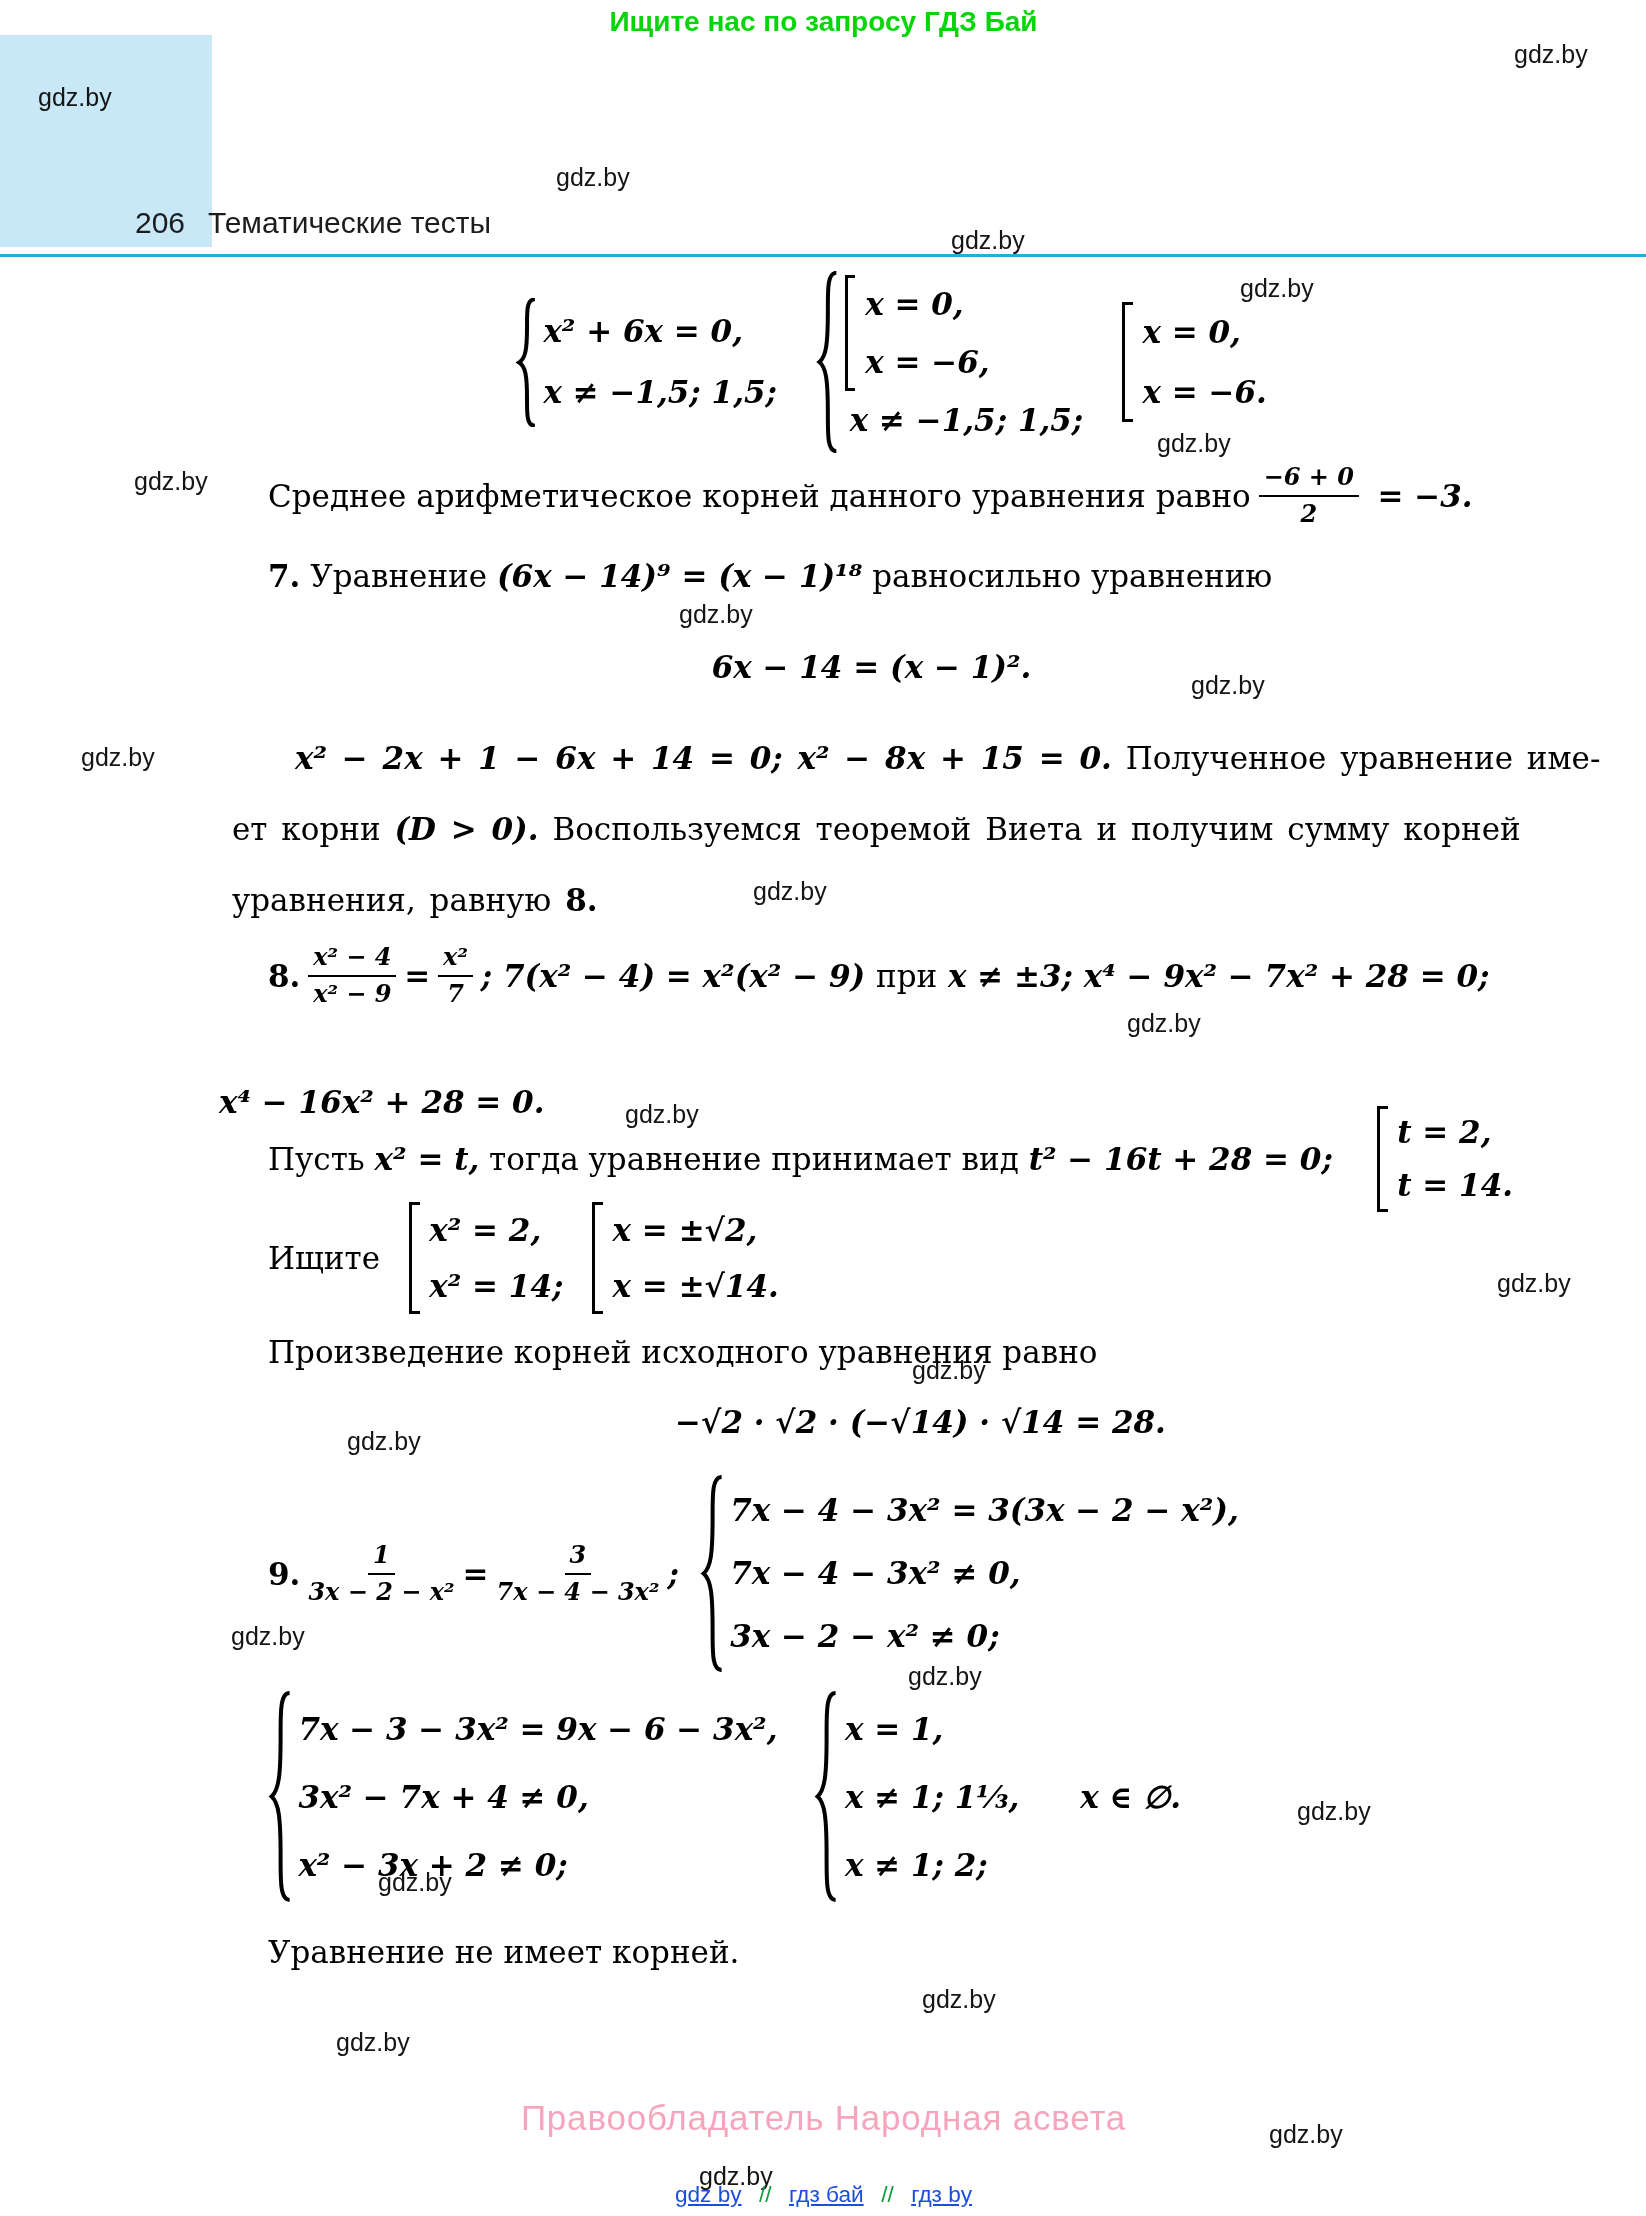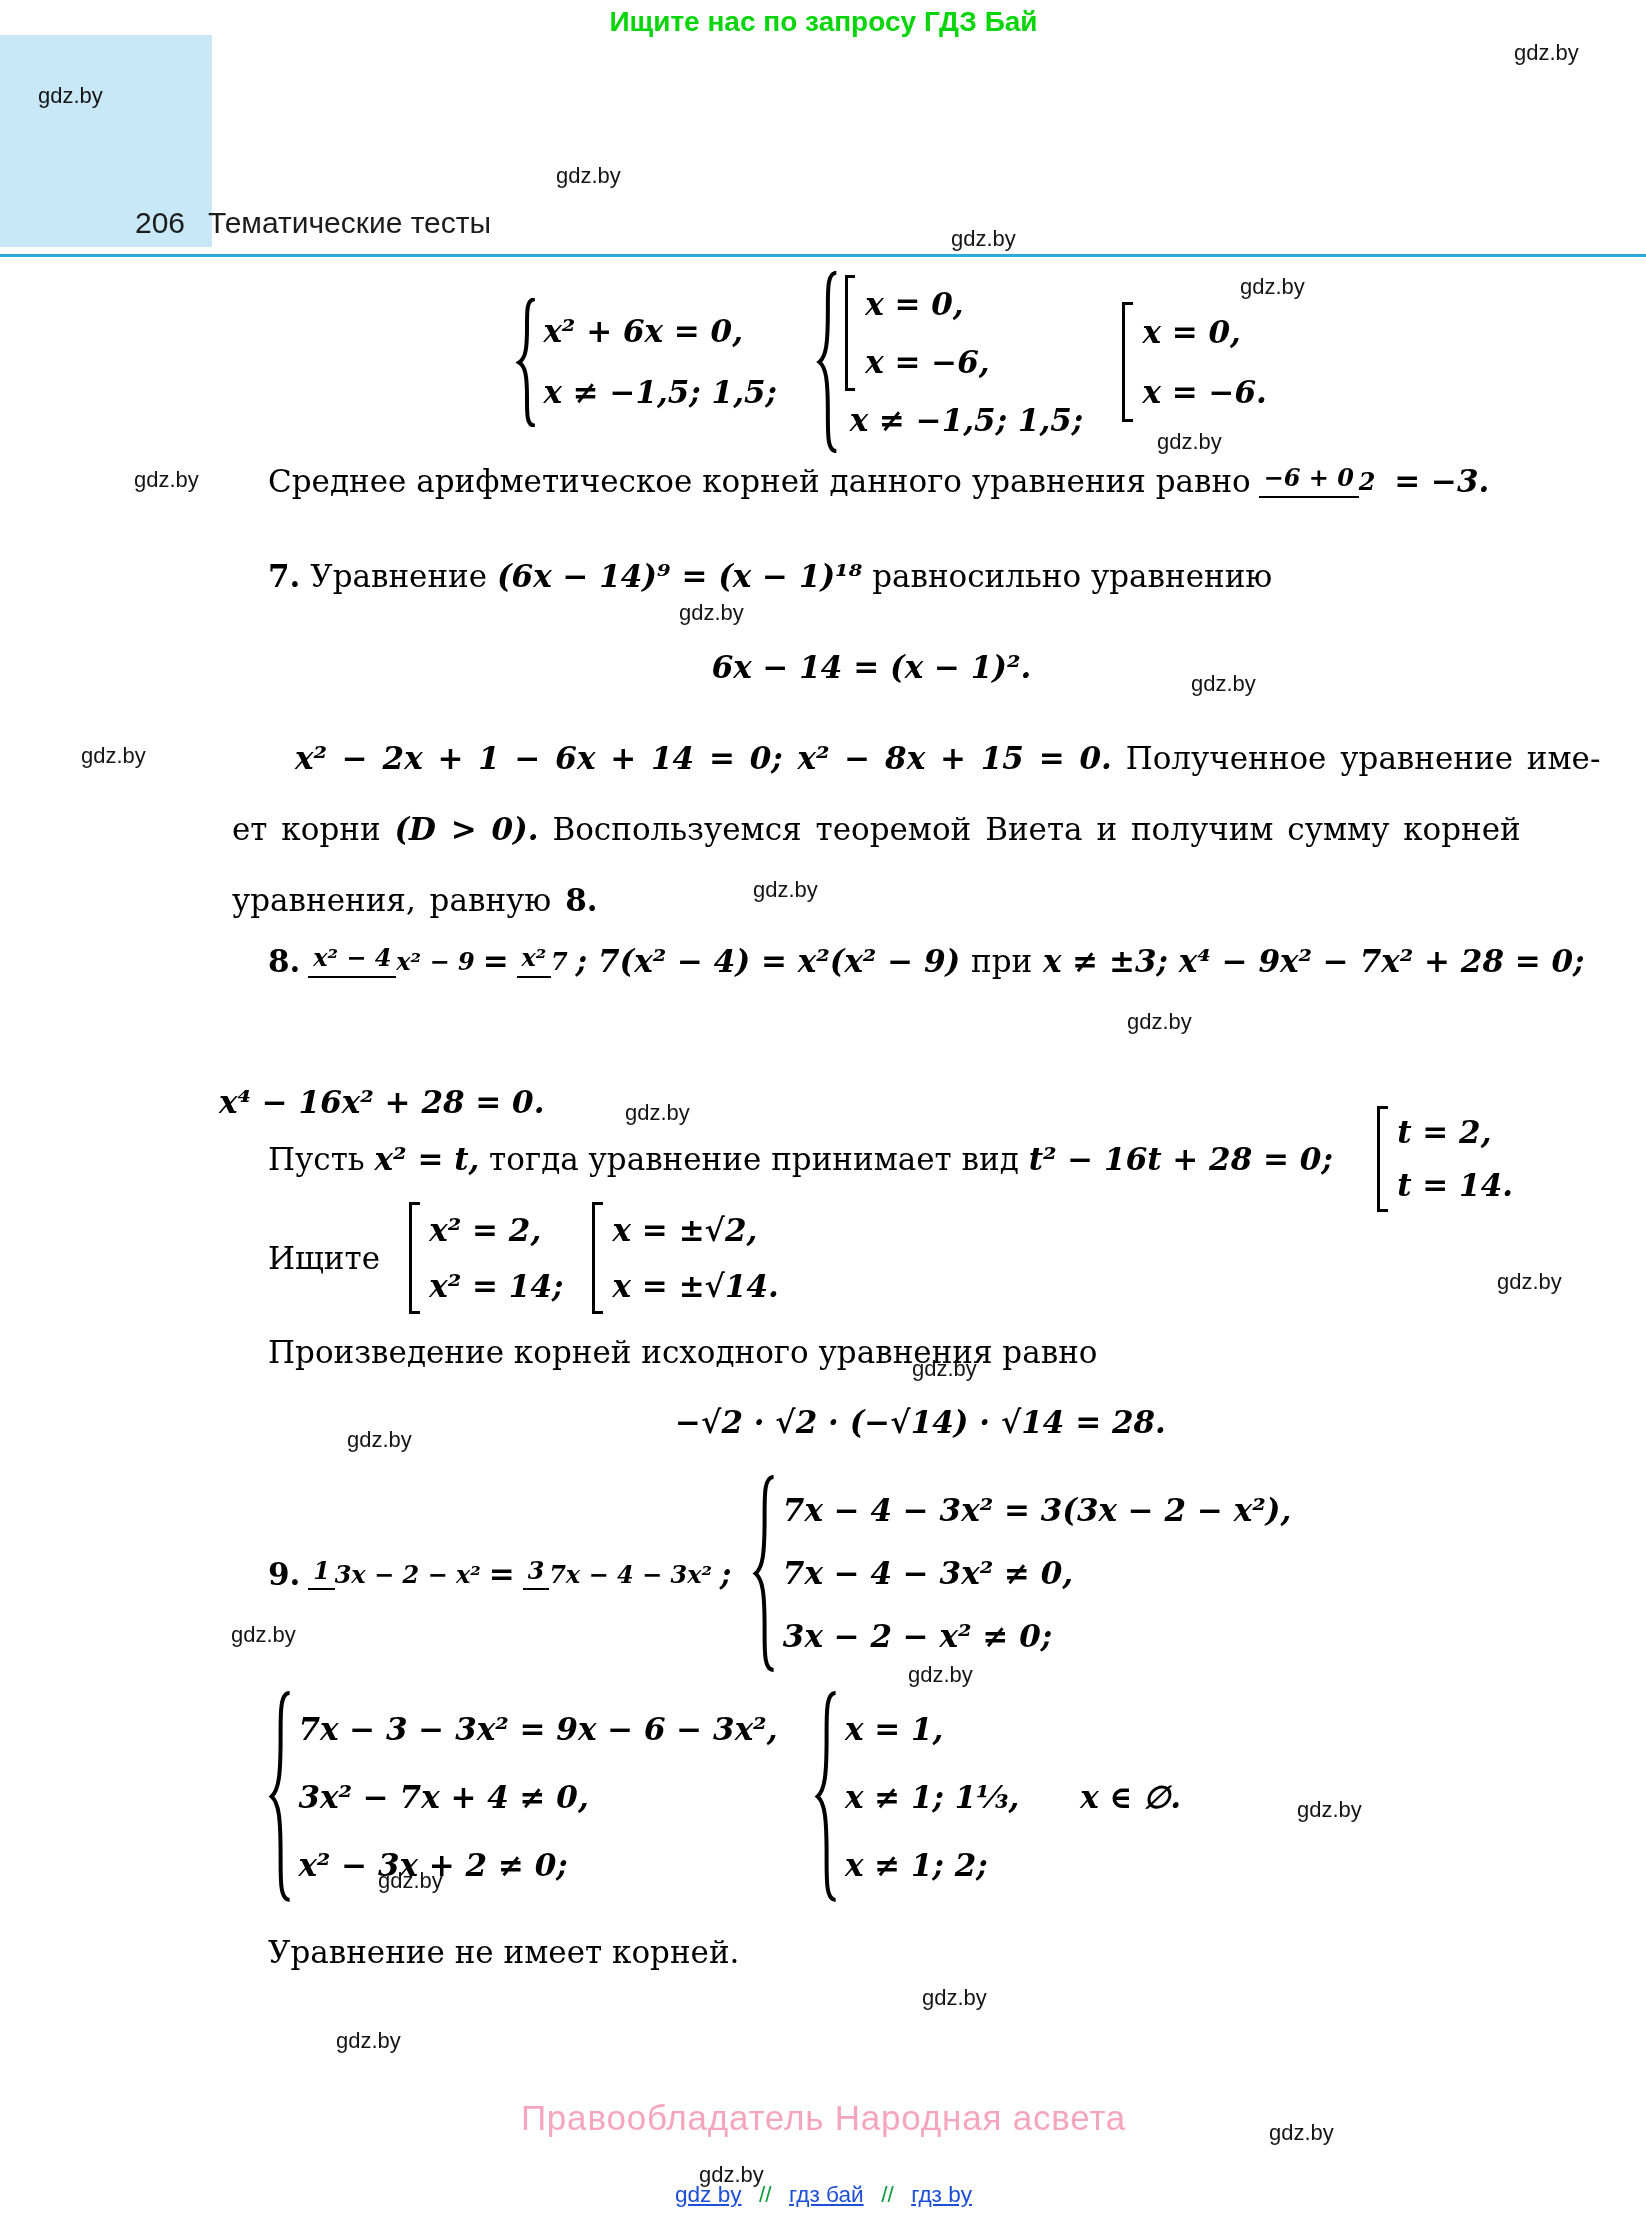--- a/index.html
+++ b/index.html
@@ -13,40 +13,40 @@
   .banner {
     position: absolute; top: 6.4px; left: 0; width: 100%;
     text-align: center; font-family: "Liberation Sans", sans-serif;
     font-size: 28px; font-weight: bold; color: #06d50a;
   }
   
   .bluebox { position: absolute; left: 0; top: 35px; width: 212px; height: 212px; background: #c8e8f7; }
   
   .wm {
     position: absolute; font-family: "Liberation Sans", sans-serif;
-    font-size: 22px; color: #151515; white-space: nowrap;
+    font-size: 25px; color: #151515; white-space: nowrap;
   }
   
   .pagenum, .runtitle {
     position: absolute; font-family: "Liberation Sans", sans-serif;
     font-size: 30px; color: #1c1c1c;
   }
   .pagenum { left: 135px; top: 206px; }
   .runtitle { left: 208px; top: 206px; }
   .rule { position: absolute; left: 0; top: 254px; width: 1647px; height: 3.2px; background: #29abe2; }
 
   
   .line { position: absolute; font-size: 31px; white-space: nowrap; }
   .flexline { display: flex; align-items: center; }
   .flexline > span { white-space: pre; }
   .t { font-style: normal; font-weight: normal; }
   .m { font-style: italic; font-weight: bold; }
   .numlab { font-style: normal; font-weight: bold; }
 
-  .frac { display: inline-flex; flex-direction: row; align-items: center;
+  .frac { display: inline-flex; flex-direction: column; align-items: center;
           font-size: 24px; line-height: 1.2; margin: 0 8px; flex: none; }
   .frac .fn { border-bottom: 2.4px solid #000; padding: 0 4.8px 3.2px; white-space: pre; }
   .frac .fd { padding-top: 3.2px; white-space: pre; }
 
   .rows { display: flex; flex-direction: column; }
   .rows > span { line-height: var(--lh, 58px); white-space: pre; text-align: left; }
   .sq { display: inline-flex; align-items: center; flex: none; }
   .sqb { align-self: stretch; width: 10.5px; flex: none;
          border-left: 3.2px solid #000; border-top: 3.2px solid #000; border-bottom: 3.2px solid #000;
          margin-right: 9.7px; }

